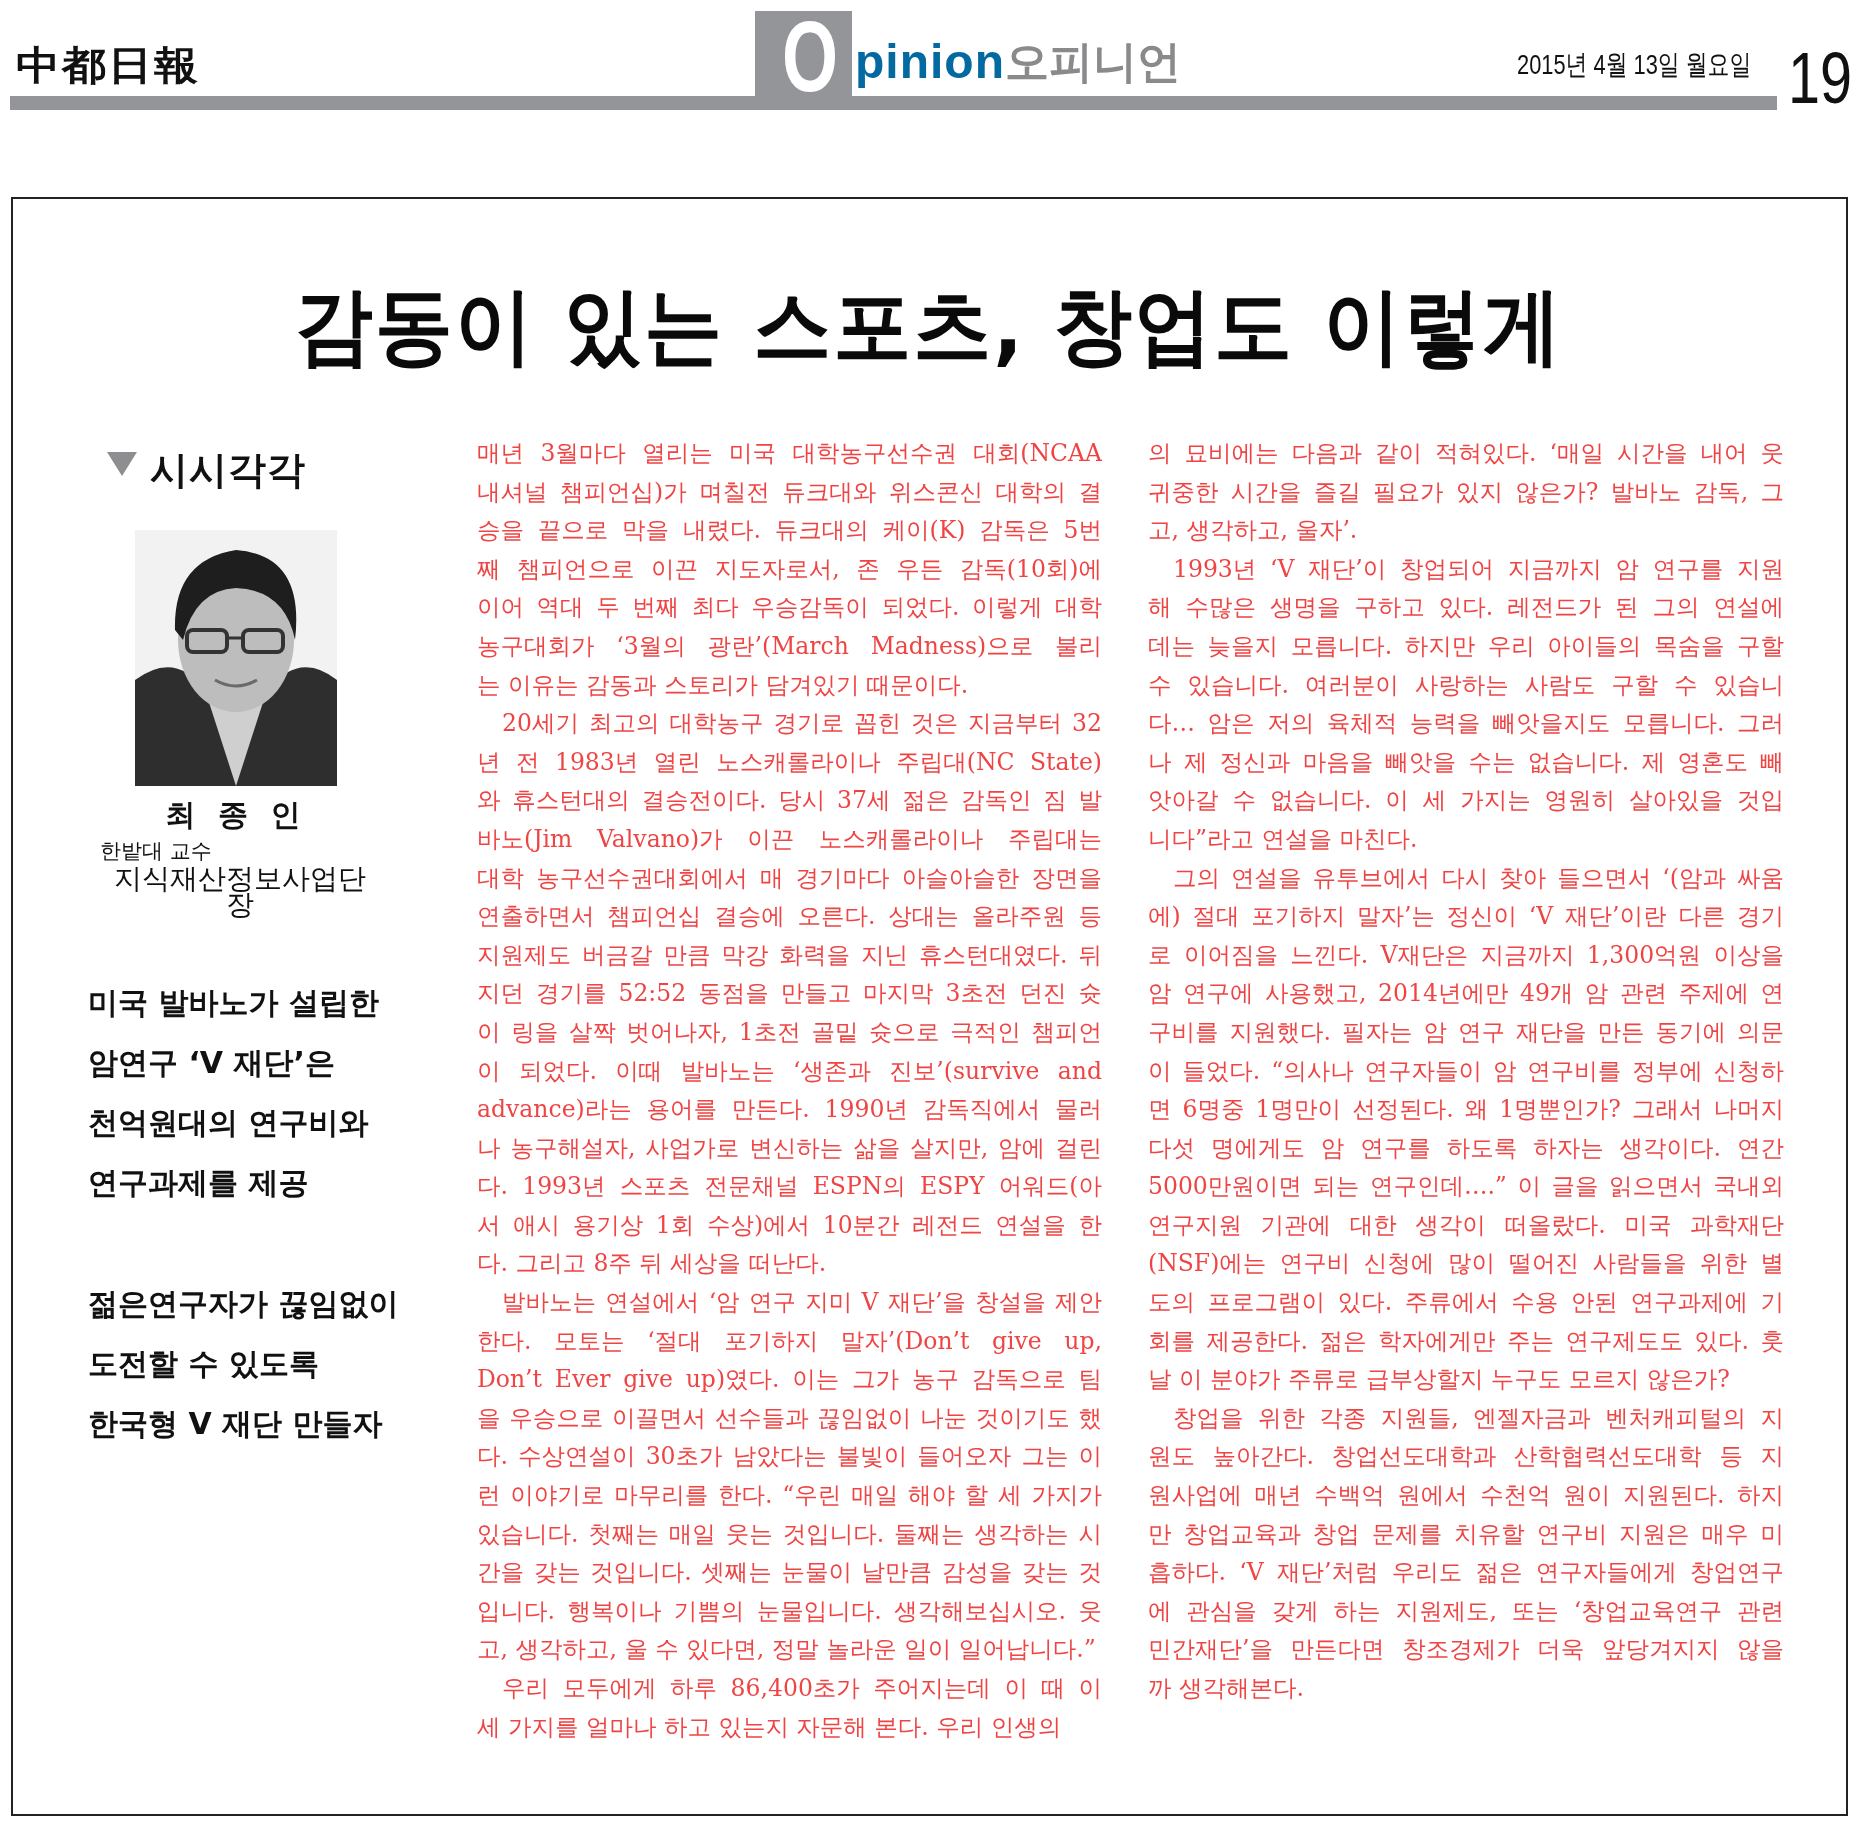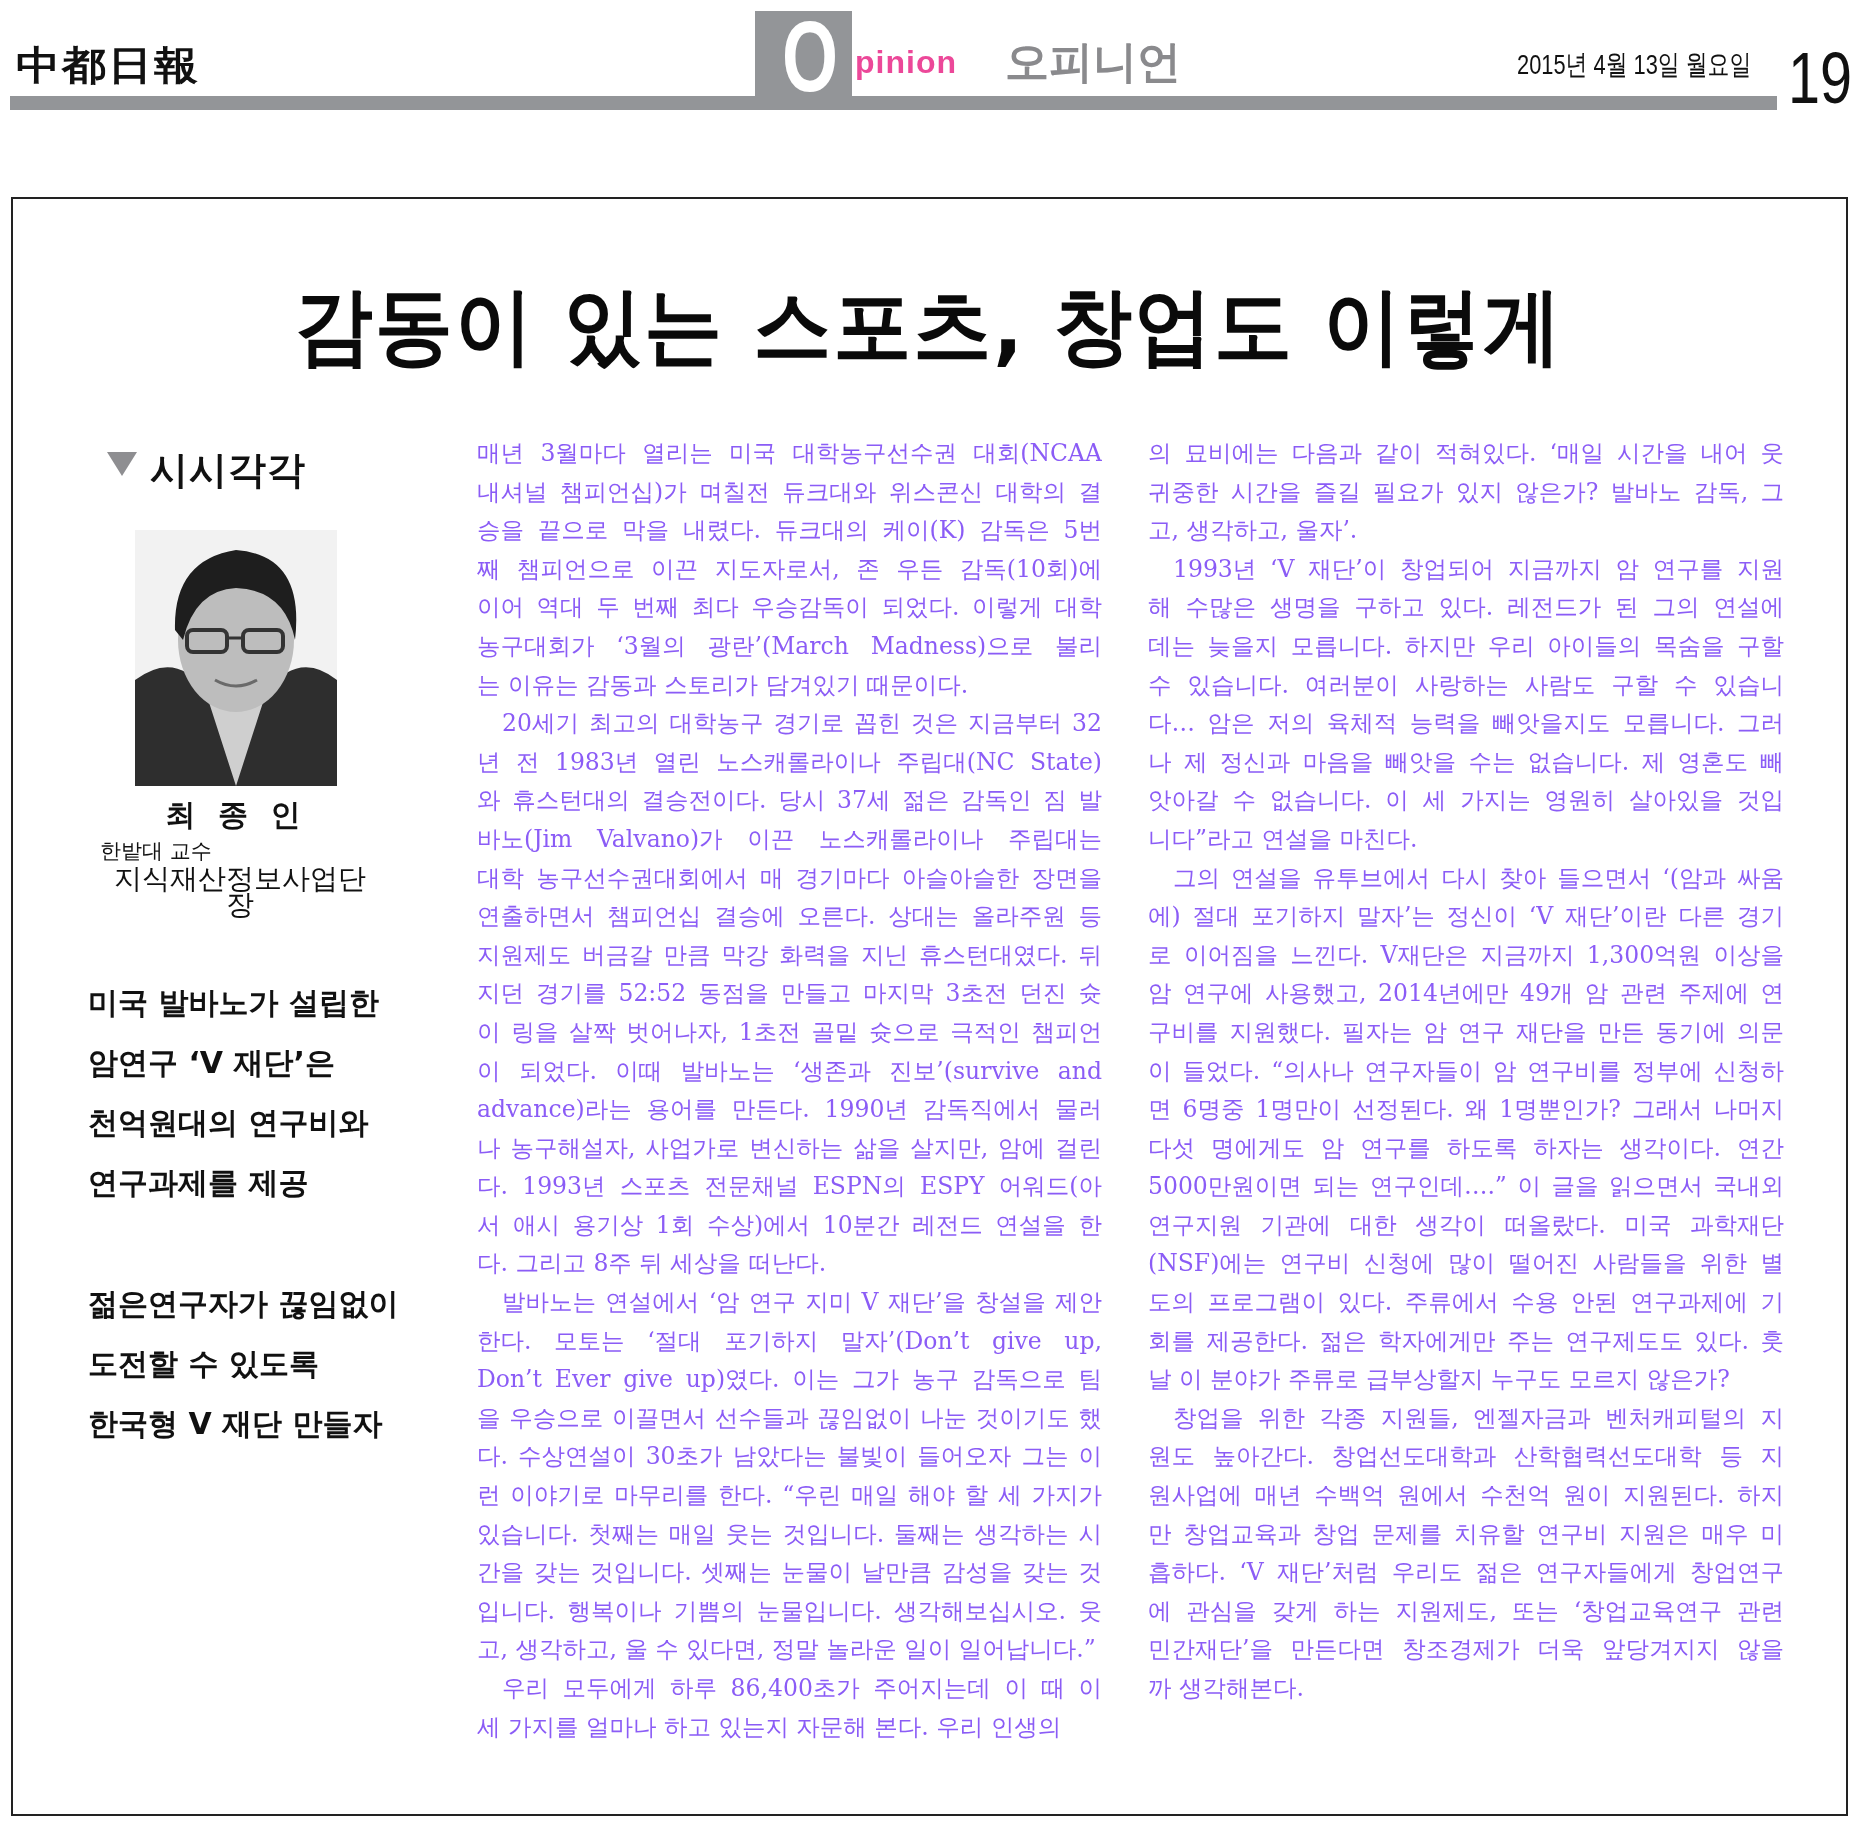--- a/index.html
+++ b/index.html
@@ -3,40 +3,40 @@
 <meta charset="utf-8">
 <style>
   html, body { margin:0; padding:0; background:#ffffff; }
   body { width:1858px; height:1826px; position:relative; overflow:hidden; color:#111; font-family:"DejaVu Serif", serif; }
   .abs { position:absolute; }
   
   #logo { left:16px; top:44px; font-family:"DejaVu Sans", sans-serif; font-weight:bold; font-size:44px; letter-spacing:2px; color:#111; line-height:48px; transform:scaleY(0.9); transform-origin:left top; }
   #topbar { left:10px; top:96px; width:1767px; height:14px; background:#939598; }
   #opbox { left:755px; top:11px; width:97px; height:99px; background:#939598; }
   #opO { left:782px; top:14px; width:64px; height:76px; font-family:"Liberation Sans", sans-serif; font-weight:bold; font-size:100px; line-height:84px; color:#fff; transform:scaleX(0.72); transform-origin:left top; }
-  #opword { left:855px; top:34px; font-family:"Liberation Sans", sans-serif; font-weight:bold; font-size:32px; line-height:56px; color:#ec4899; letter-spacing:1px; }
+  #opword { left:855px; top:34px; font-family:"Liberation Sans", sans-serif; font-weight:bold; font-size:48px; line-height:56px; color:#0369a1; letter-spacing:1px; }
   #opkr { left:1005px; top:34px; font-family:"DejaVu Sans", sans-serif; font-weight:bold; font-size:44px; line-height:56px; color:#8a8a8d; }
   #date { left:1517px; top:50px; width:258px; font-family:"Liberation Sans", sans-serif; font-size:28px; line-height:30px; color:#111; white-space:nowrap; transform:scaleX(0.78); transform-origin:left top; }
   #pagenum { left:1788px; top:42px; font-family:"Liberation Sans", sans-serif; font-size:72px; line-height:72px; color:#111; transform:scaleX(0.8); transform-origin:left top; }
   
   #frame { left:11px; top:197px; width:1837px; height:1619px; border:2px solid #222; box-sizing:border-box; }
   #headline { left:0; top:276px; width:1858px; text-align:center; font-family:"DejaVu Sans", sans-serif; font-weight:bold; font-size:78px; line-height:100px; color:#0a0a0a; letter-spacing:2px; transform:scaleY(1.08); }
   
   #tri { left:107px; top:452px; width:0; height:0; border-left:15px solid transparent; border-right:15px solid transparent; border-top:24px solid #8e8e91; }
   #column-name { left:150px; top:446px; font-family:"DejaVu Sans", sans-serif; font-weight:bold; font-size:38px; line-height:48px; color:#111; letter-spacing:1px; }
   #photo { left:135px; top:530px; width:202px; height:256px; background:#e9e9e9; overflow:hidden; }
   #author-name { left:130px; top:796px; width:212px; text-align:center; font-family:"DejaVu Sans", sans-serif; font-weight:bold; font-size:30px; line-height:38px; letter-spacing:6px; }
   #author-aff1 { left:100px; top:838px; width:272px; font-family:"DejaVu Sans", sans-serif; font-size:21px; line-height:26px; }
   #author-aff2 { left:104px; top:866px; width:272px; text-align:center; font-family:"DejaVu Sans", sans-serif; font-size:28px; line-height:26px; }
   .pull { left:88px; width:350px; font-family:"DejaVu Sans", sans-serif; font-weight:bold; font-size:30px; line-height:60px; color:#111; }
   #pull1 { top:973px; }
   #pull2 { top:1274px; }
   .pull div { white-space:nowrap; }
   
-  .col { font-family:"DejaVu Serif", serif; font-size:23.5px; line-height:38.6px; color:#8b5cf6; }
+  .col { font-family:"DejaVu Serif", serif; font-size:23.5px; line-height:38.6px; color:#ef4444; }
   .col .ln { height:38.6px; white-space:nowrap; text-align:justify; text-align-last:justify; overflow:hidden; }
   .col .ln.last { text-align-last:left; }
   .col .ln.ind { padding-left:25px; }
   #colA { left:477px; top:434px; width:625px; }
   #colB { left:1148px; top:434px; width:636px; }
 </style>
 </head>
 <body>
 
 <div id="logo" class="abs">中都日報</div>

